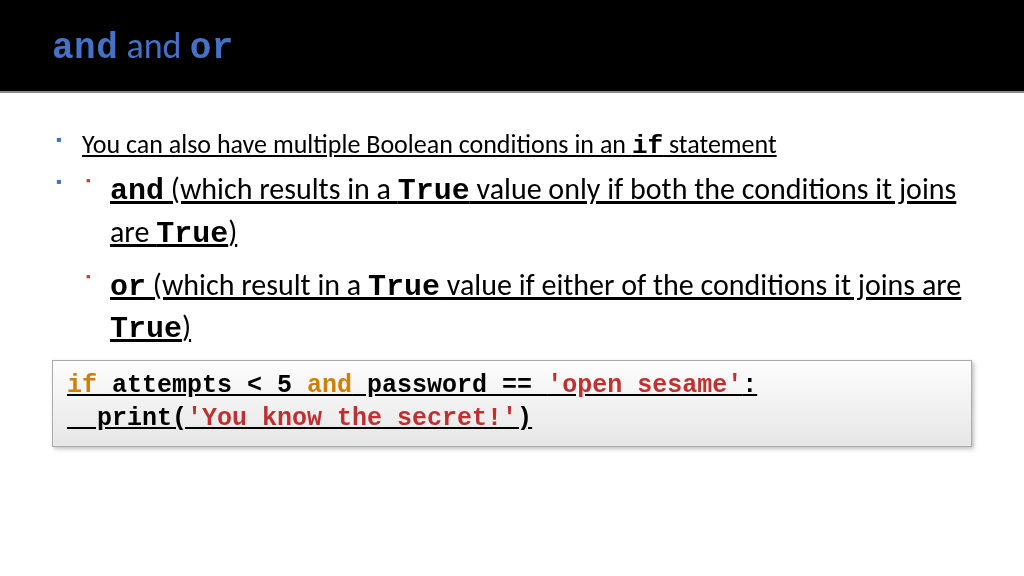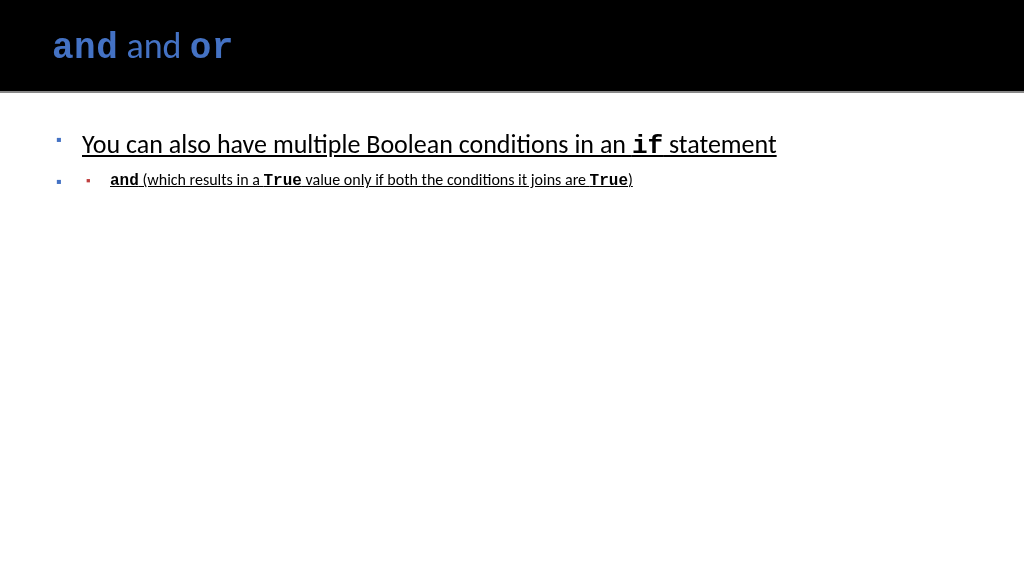--- a/index.html
+++ b/index.html
@@ -6,21 +6,21 @@
   html, body { width: 1024px; height: 576px; font-family: Calibri, "Segoe UI", Arial, sans-serif; background: #fff; overflow: hidden; }
   .slide { width: 1024px; height: 576px; display: flex; flex-direction: column; }
   .header { background: #000; padding: 24px 52px 22px 52px; border-bottom: 2px solid #888; }
   .title { font-family: "Courier New", monospace; font-weight: bold; font-size: 36px; color: #4472c4; letter-spacing: 0.5px; }
   .title .plain { font-family: Calibri, "Segoe UI", Arial, sans-serif; font-weight: normal; letter-spacing: 0; }
   .body { padding: 34px 52px 0 52px; flex: 1; text-decoration: underline; }
   ul.lvl1 { list-style: none; }
   ul.lvl1 > li { position: relative; padding-left: 30px; font-size: 26px; color: #000; line-height: 1.32; margin-bottom: 4px; }
   ul.lvl1 > li::before { content: "▪"; position: absolute; left: 4px; top: 2px; color: #4472c4; font-size: 16px; }
   ul.lvl2 { list-style: none; margin-top: 6px; }
-  ul.lvl2 > li { position: relative; padding-left: 28px; font-size: 16px; color: #000; line-height: 1.32; margin-bottom: 10px; }
+  ul.lvl2 > li { position: relative; padding-left: 28px; font-size: 30px; color: #000; line-height: 1.32; margin-bottom: 10px; }
   ul.lvl2 > li::before { content: "▪"; position: absolute; left: 4px; top: 3px; color: #c04040; font-size: 13px; }
   .mono { font-family: "Courier New", monospace; font-weight: bold; }
   .codebox {
     margin: 10px 0 0 0;
     padding: 8px 14px 10px 14px;
     border: 1px solid #aaa;
     background: linear-gradient(#fdfdfd, #e6e6e6);
     box-shadow: 2px 2px 4px rgba(0,0,0,0.25), inset 0 0 0 1px #fff2;
     font-family: "Courier New", monospace;
     font-weight: bold;
@@ -46,19 +46,24 @@
   <div class="body">
     <ul class="lvl1">
       <li>
         <span>You can also have multiple Boolean conditions in an </span><span class="mono">if</span><span> statement</span>
       </li>
       <li>
         <ul class="lvl2">
           <li>
             <span class="mono">and</span><span> (which results in a </span><span class="mono">True</span><span> value only if both the conditions it joins are </span><span class="mono">True</span><span>)</span>
           </li>
+          <li>
+            <span class="mono">or</span><span> (which result in a </span><span class="mono">True</span><span> value if either of the conditions it joins are </span><span class="mono">True</span><span>)</span>
+          </li>
         </ul>
       </li>
     </ul>
 
+    <div class="codebox"><span class="kw">if</span><span class="txt"> attempts &lt; 5 </span><span class="kw">and</span><span class="txt"> password == </span><span class="str">'open sesame'</span><span class="txt">:</span>
+<span class="txt">  print(</span><span class="str">'You know the secret!'</span><span class="txt">)</span></div>
 
   </div>
 </div>
 
 </body></html>

